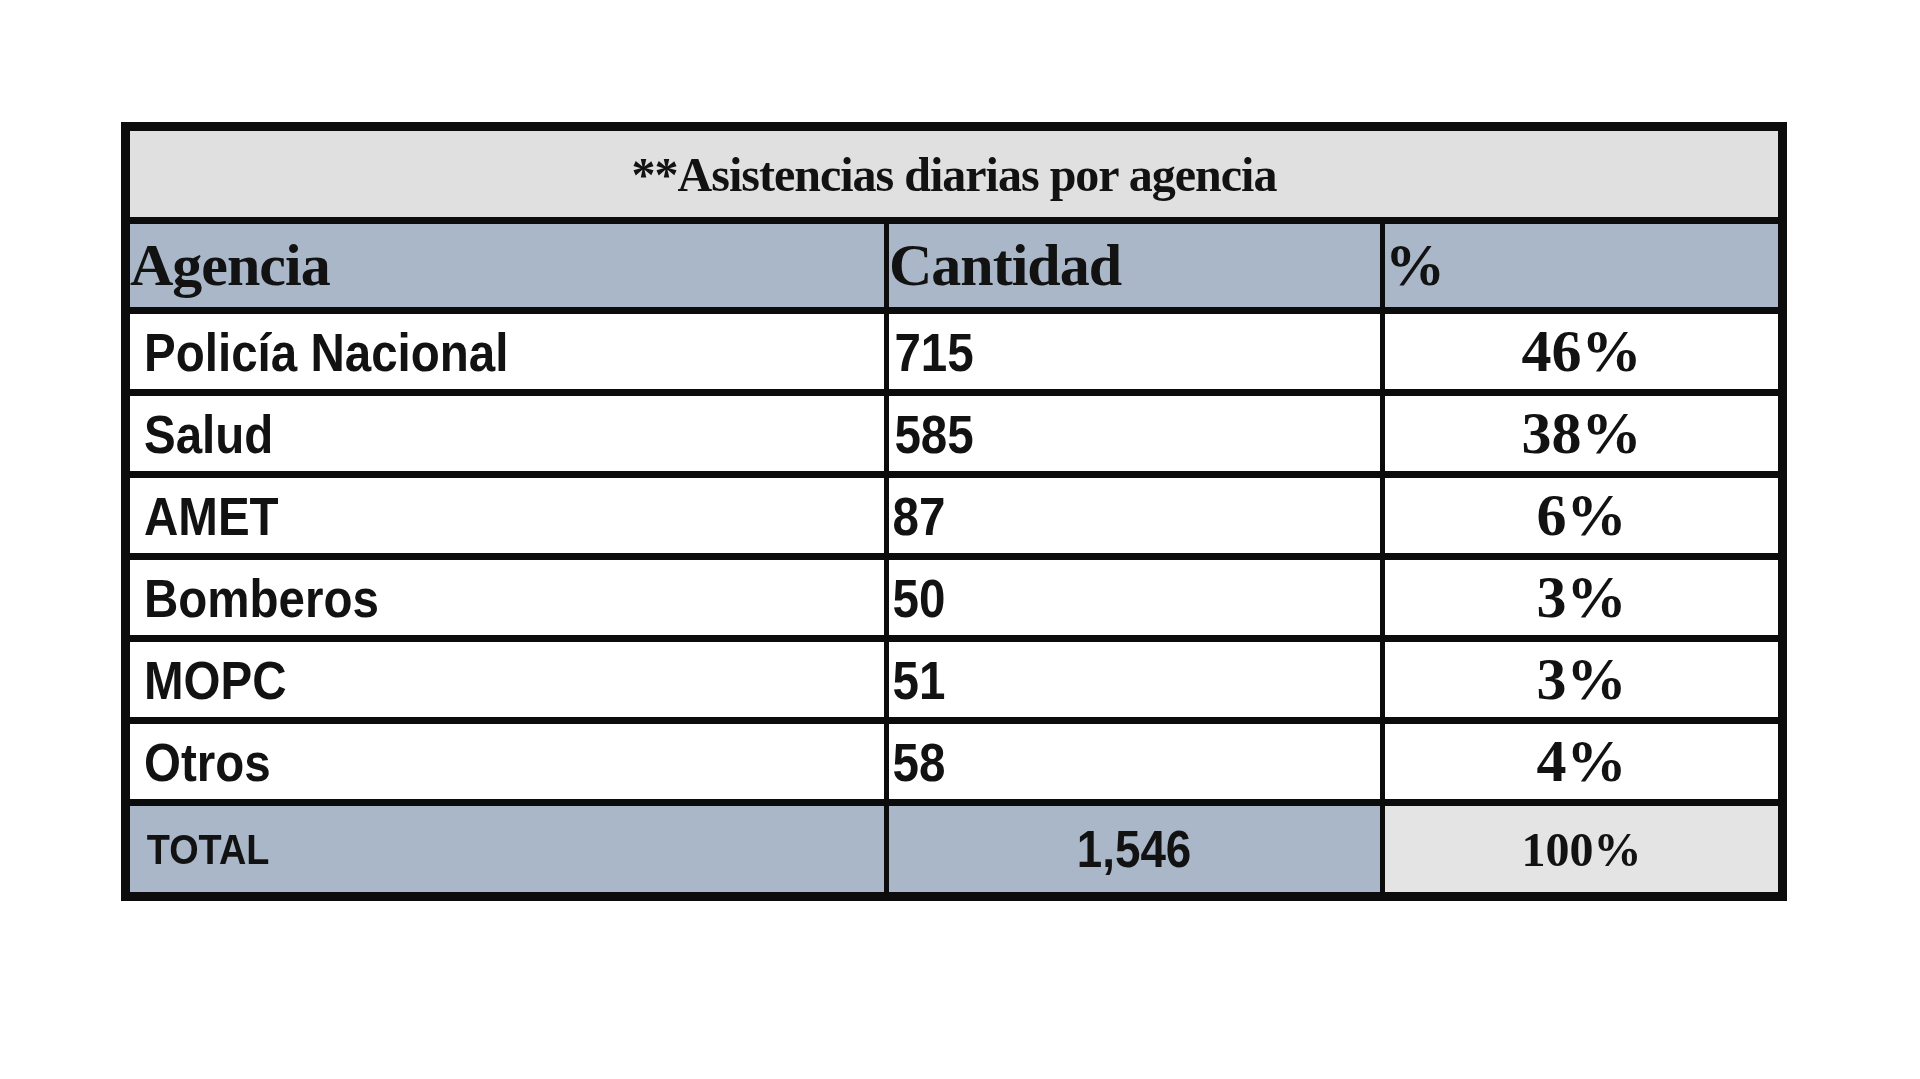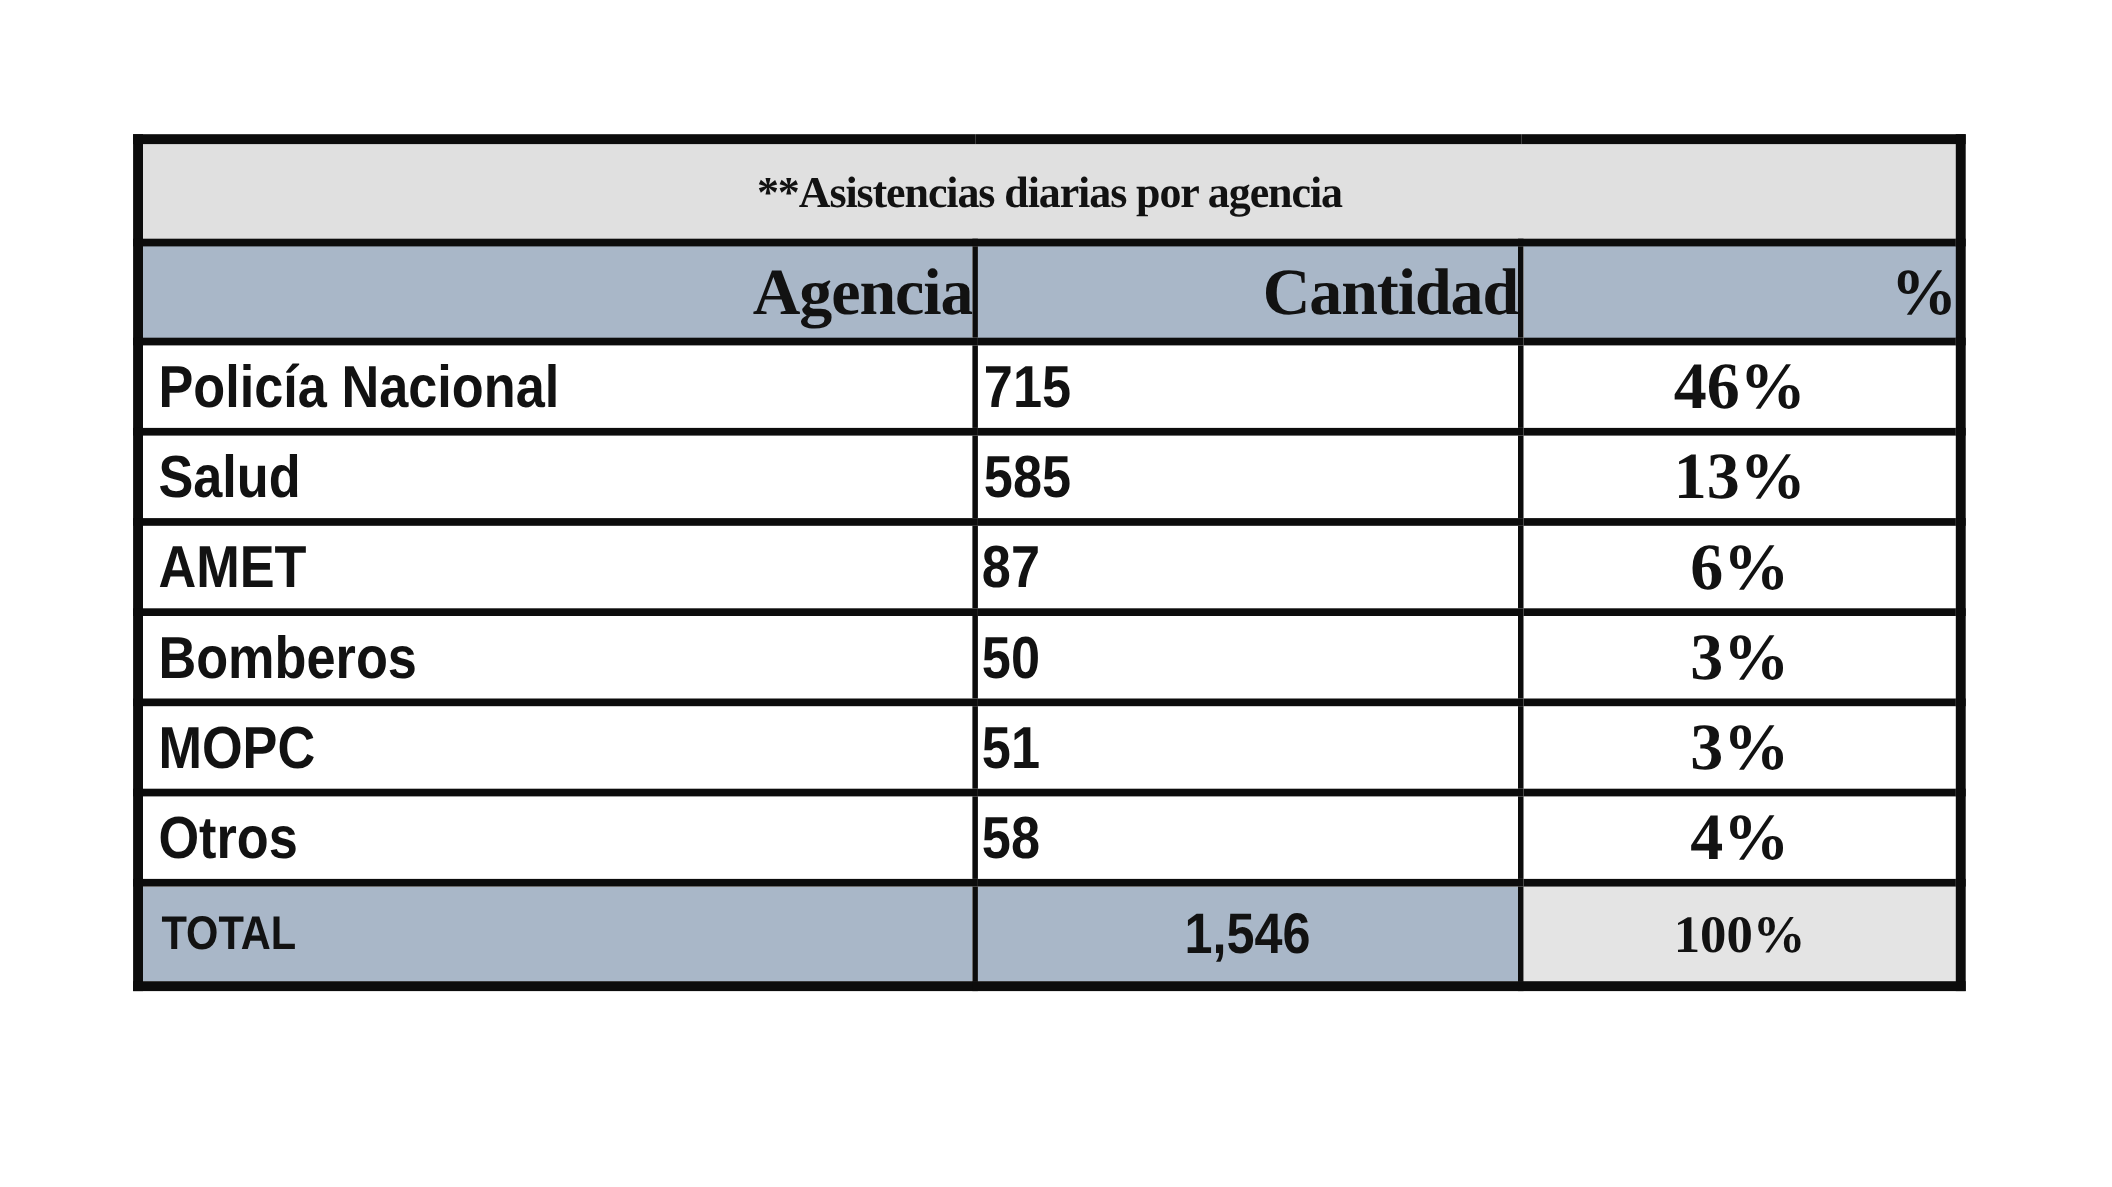--- a/index.html
+++ b/index.html
@@ -43,32 +43,32 @@
   col.c-agencia  { width: 761px; }
   col.c-cantidad { width: 496px; }
   col.c-pct      { width: 400px; }
 
   
   tr.title-row th {
     height: 94px;
     background: var(--title-bg);
     font-family: "Liberation Serif", serif;
     font-weight: bold;
-    font-size: 40px;
+    font-size: 48px;
     text-align: center;
     letter-spacing: -1px;
   }
   
   tr.header-row th {
     height: 90px;
     background: var(--header-bg);
     font-family: "Liberation Serif", serif;
     font-weight: bold;
     font-size: 60px;
-    text-align: right;
+    text-align: left;
     letter-spacing: -1px;
   }
   
   tr.data-row td { height: 82px; background: #ffffff; }
   td.cell-agencia {
     text-align: left;
     padding-left: 14px;
     font-size: 54px;
     font-weight: bold;
   }
@@ -138,21 +138,21 @@
       </tr>
 
       <tr class="data-row">
         <td class="cell-agencia"><span class="squeeze">Policía Nacional</span></td>
         <td class="cell-cantidad"><span class="squeeze">715</span></td>
         <td class="cell-pct">46%</td>
       </tr>
       <tr class="data-row">
         <td class="cell-agencia"><span class="squeeze">Salud</span></td>
         <td class="cell-cantidad"><span class="squeeze">585</span></td>
-        <td class="cell-pct">13%</td>
+        <td class="cell-pct">38%</td>
       </tr>
       <tr class="data-row">
         <td class="cell-agencia"><span class="squeeze">AMET</span></td>
         <td class="cell-cantidad"><span class="squeeze">87</span></td>
         <td class="cell-pct">6%</td>
       </tr>
       <tr class="data-row">
         <td class="cell-agencia"><span class="squeeze">Bomberos</span></td>
         <td class="cell-cantidad"><span class="squeeze">50</span></td>
         <td class="cell-pct">3%</td>

